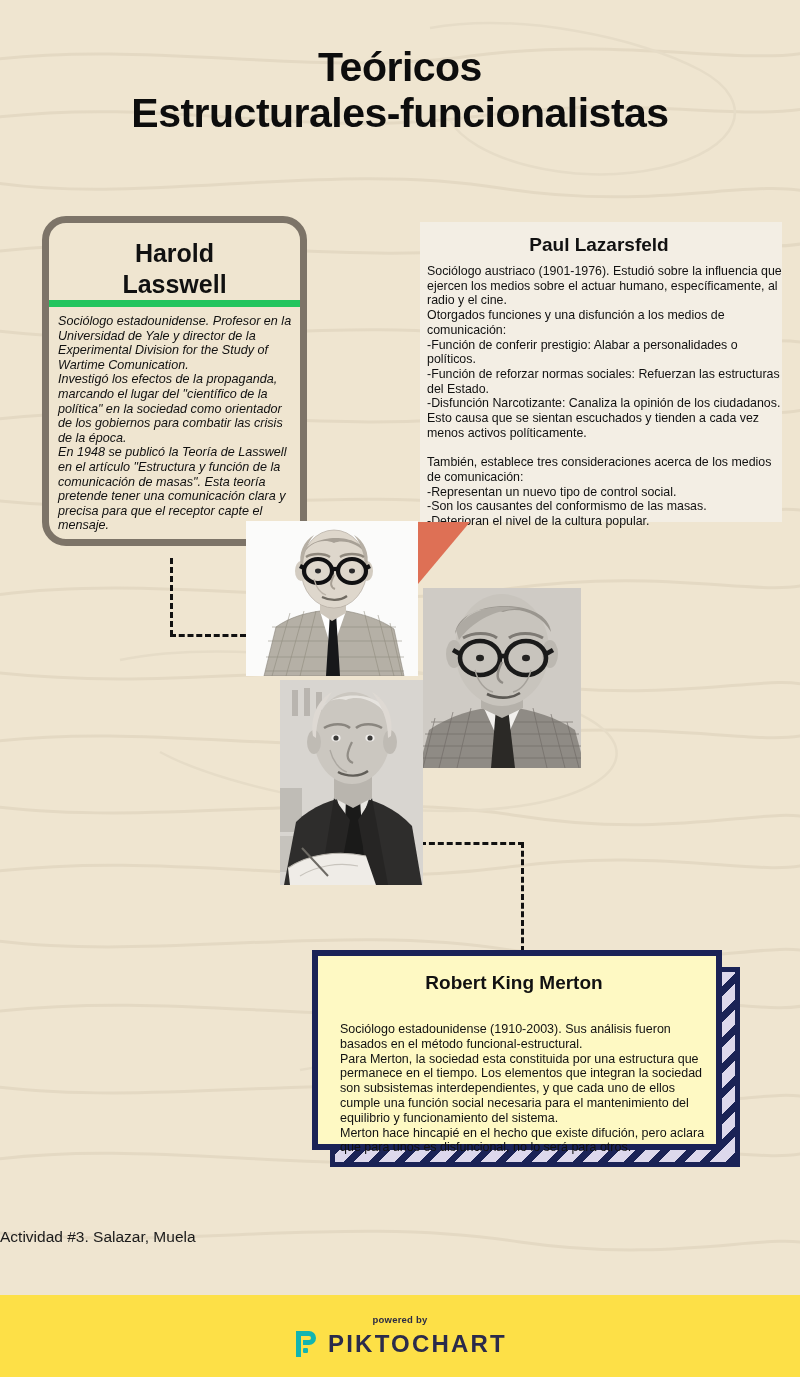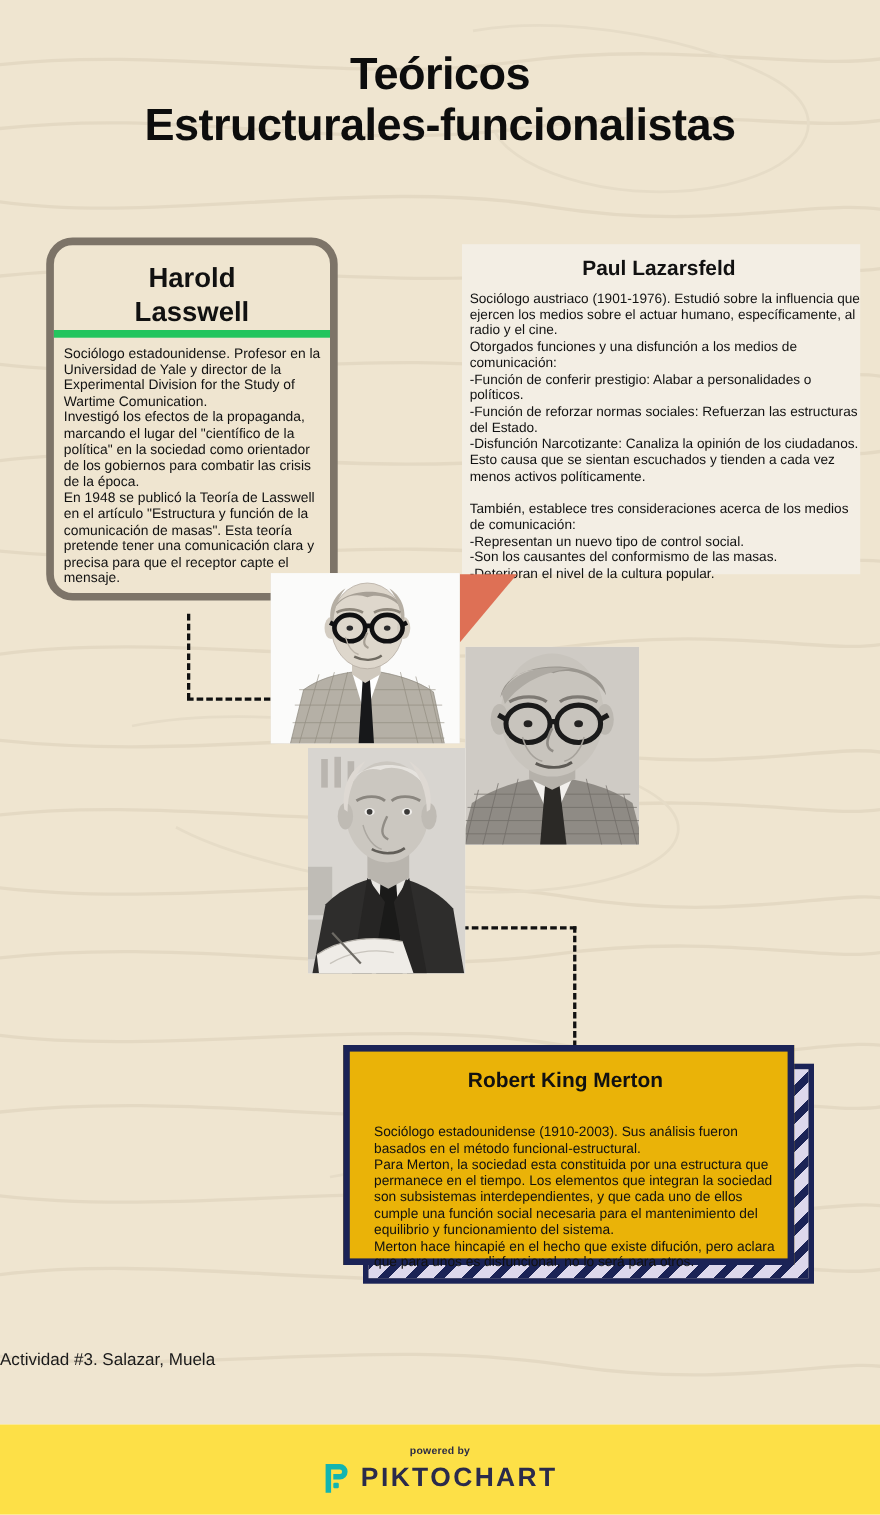--- a/index.html
+++ b/index.html
@@ -45,21 +45,21 @@
     border-bottom:7px solid #22c55e;
     box-sizing:border-box;
   }
   .lasswell-name{
     font-size:25px;font-weight:bold;line-height:31px;text-align:center;
     color:#111;white-space:pre-line;
   }
   .lasswell-body{
     padding:7px 7px 0 9px;
     font-size:12.6px;line-height:14.6px;
-    color:#111;white-space:pre-line;
+    color:#111;white-space:pre-line;font-style:italic;
   }
 
   
   .lazarsfeld{
     position:absolute;left:420px;top:222px;width:362px;height:300px;
     background:#f3eee4;
   }
   .laz-name{
     position:absolute;left:0;top:12px;width:358px;
     text-align:center;
@@ -94,21 +94,21 @@
     position:absolute;left:330px;top:967px;width:410px;height:200px;
     background:
       repeating-linear-gradient(-45deg,
         #1b2356 0px,#1b2356 7px,
         #ddd8ec 7px,#ddd8ec 18px);
     border:5px solid #1b2356;
     box-sizing:border-box;
   }
   .merton-card{
     position:absolute;left:312px;top:950px;width:410px;height:200px;
-    background:#eab308;
+    background:#fef9c3;
     border:6px solid #1b2356;
     box-sizing:border-box;
   }
   .merton-name{
     position:absolute;left:0;top:16px;width:392px;
     text-align:center;
     font-size:19px;font-weight:bold;color:#111;
   }
   .merton-body{
     position:absolute;left:22px;top:66px;width:370px;

